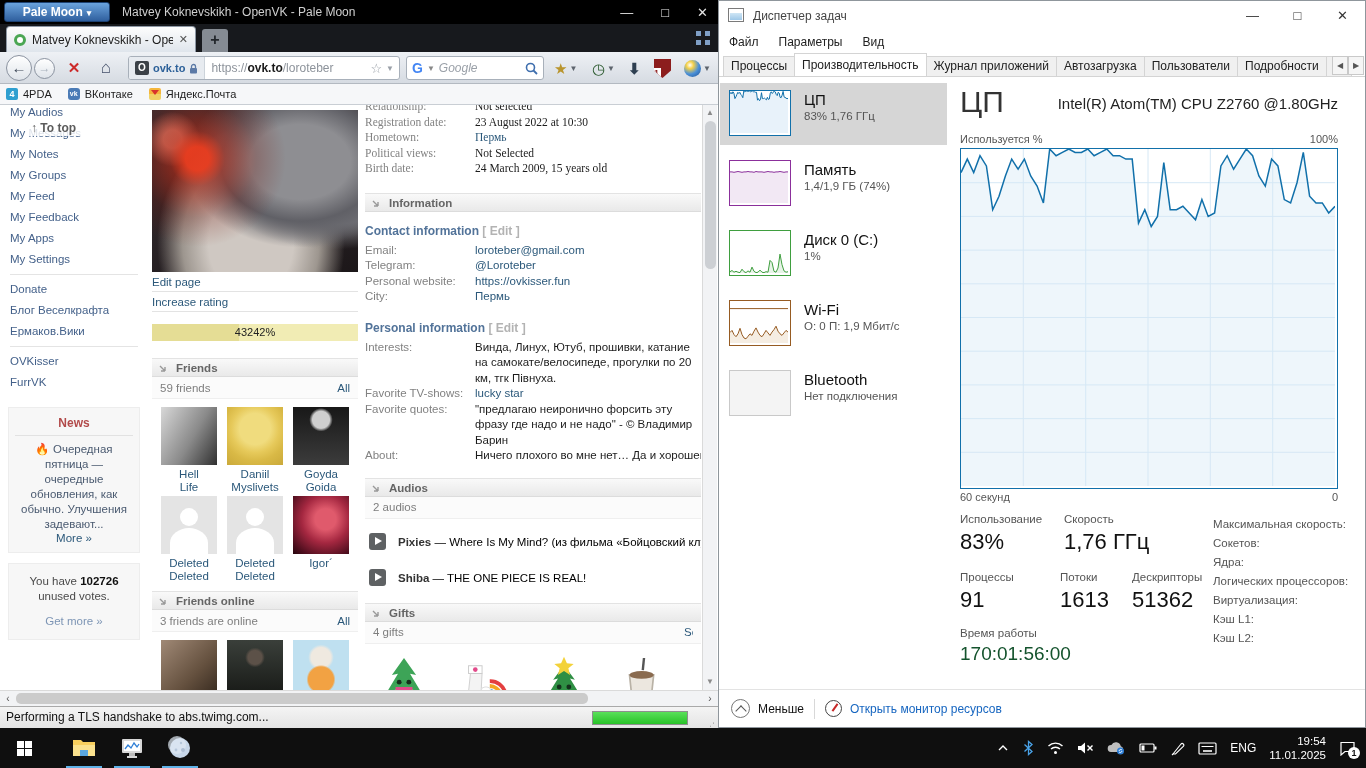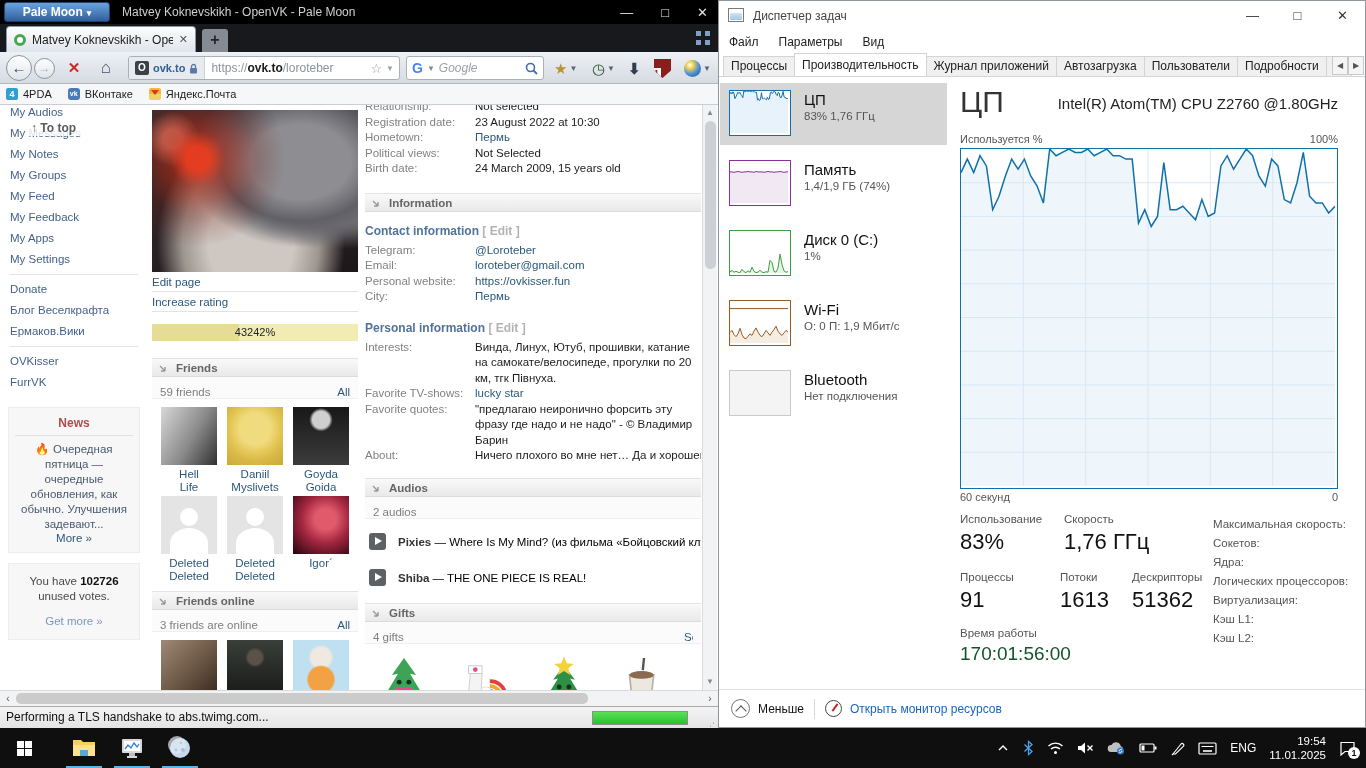--- a/index.html
+++ b/index.html
@@ -83,40 +83,40 @@
       radial-gradient(ellipse at 72% 32%, #8e8e92 0 24%, #606066 38%, transparent 55%),
       radial-gradient(ellipse at 88% 55%, #77777c 0 20%, transparent 40%),
       radial-gradient(ellipse at 48% 82%, #cfc8c2 0 28%, #9d968f 45%, transparent 62%),
       linear-gradient(160deg, #3a3134 0%, #2a2326 55%, #1c1719 100%); }
   .plink { display:block; height:20px; line-height:20px; color:#2B587A; border-bottom:1px solid #e3e3e3; cursor:pointer; }
   .rating { margin-top:12px; height:17px; background:#f1ecb4; position:relative; text-align:center; font-size:11px; line-height:17px; color:#222; }
   .rating-fill { position:absolute; left:0; top:0; bottom:0; width:42%; background:#e5dd95; }
   .rating span { position:relative; }
   .box-head { position:relative; height:19px; background:linear-gradient(#f9f9f9,#e9e9e9); border-top:1px solid #e3e3e3; border-bottom:1px solid #dcdcdc; font-weight:bold; color:#656565; padding-left:24px; line-height:19px; }
   .bh-ico { position:absolute; left:7px; top:4px; width:10px; height:10px; }
-  .sub-row { height:22px; background:#fbfbfb; border-bottom:1px solid #efefef; color:#7e7e7e; padding:0 8px; display:flex; justify-content:space-between; align-items:flex-end; }
+  .sub-row { height:22px; background:#fbfbfb; border-bottom:1px solid #efefef; color:#7e7e7e; padding:0 8px; display:flex; justify-content:space-between; align-items:center; }
   .link-all { color:#2B587A; cursor:pointer; }
   .fgrid { display:grid; grid-template-columns:repeat(3,1fr); gap:2px 4px; padding:8px 6px 2px 6px; }
   .fcell { text-align:center; cursor:pointer; }
   .avatar { width:56px; height:58px; margin:0 auto; }
   .fname { color:#2B587A; line-height:13px; margin-top:3px; }
   .av-hell { background:linear-gradient(120deg,#d8d8d8,#8a8a8a 55%,#303030); }
   .av-daniil { background:radial-gradient(circle at 50% 38%, #f0dc7e 0 34%, #e6c95a 52%, #d9b946 70%, #caa93a 100%); }
   .av-goyda { background:radial-gradient(circle at 50% 22%, #cfcfcf 0 16%, transparent 22%), linear-gradient(#181818,#3c3c3c); }
   .av-del { background:#e4e4e4; position:relative; overflow:hidden; }
   .av-del::before { content:""; position:absolute; left:19px; top:12px; width:18px; height:18px; border-radius:50%; background:#fff; }
   .av-del::after { content:""; position:absolute; left:9px; top:32px; width:38px; height:30px; border-radius:50% 50% 0 0; background:#fff; }
   .av-igor { background:radial-gradient(circle at 58% 40%, #e05a6c 0 22%, #a42740 50%, #4a0d1c 85%, #26060e 100%); }
   .av-sergey { background:linear-gradient(135deg,#a08976,#64503e 60%,#33271d); }
   .av-alex { background:radial-gradient(circle at 50% 30%, #5c5148 0 14%, transparent 20%), linear-gradient(#3a3f3a,#161815); }
   .av-danya { background:radial-gradient(circle at 50% 68%, #f2a243 0 26%, transparent 30%), radial-gradient(circle at 50% 30%, #efe9e0 0 20%, transparent 26%), linear-gradient(#bfe0f0 0 100%); }
 
   
   .ovk-main { position:absolute; left:365px; top:0; width:336px; height:585px; overflow:hidden; }
-  .irows { margin-top:-6px; }
+  .irows { margin-top:-6px;font-family:Liberation Serif, serif; }
   .irow { display:flex; line-height:15.5px; }
   .ilabel { width:110px; flex:none; color:#828282; }
   .ival { width:260px; color:#1c1c1c; white-space:nowrap; }
   .ival.wide { width:400px; white-space:normal; }
   .lnk { color:#2B587A; cursor:pointer; }
   .sec-title { font-size:12px; font-weight:bold; color:#527399; margin:12px 0 5px 0; }
   .sec-title .edit { color:#b3b3b3; cursor:pointer; }
   .audio { display:flex; align-items:center; gap:12px; height:22px; margin:12px 0 0 4px; white-space:nowrap; overflow:hidden; }
   .play { width:17px; height:17px; background:#5e6163; border-radius:3px; position:relative; flex:none; cursor:pointer; }
   .play::after { content:""; position:absolute; left:6px; top:4px; border-left:7px solid #fff; border-top:4.5px solid transparent; border-bottom:4.5px solid transparent; }
@@ -424,26 +424,26 @@
 
         <div class="box-head" style="margin-top:16px;">
           <svg class="bh-ico" viewBox="0 0 10 10">
               <path d="M1 3 L6 8 M6 8 L6 4 M6 8 L2 8" stroke="#999" stroke-width="1.4" fill="none"></path>
             </svg>
           <span>Information</span>
         </div>
 
         <div class="sec-title"><span>Contact information</span> <span class="edit">[ Edit ]</span></div>
         <div class="irow">
+            <span class="ilabel">Email:</span>
+            <span class="ival lnk">loroteber@gmail.com</span>
+          </div>
+        <div class="irow">
             <span class="ilabel">Telegram:</span>
             <span class="ival lnk">@Loroteber</span>
-          </div>
-        <div class="irow">
-            <span class="ilabel">Email:</span>
-            <span class="ival lnk">loroteber@gmail.com</span>
           </div>
         <div class="irow">
             <span class="ilabel">Personal website:</span>
             <span class="ival lnk">https://ovkisser.fun</span>
           </div>
         <div class="irow">
             <span class="ilabel">City:</span>
             <span class="ival lnk">Пермь</span>
           </div>
 

